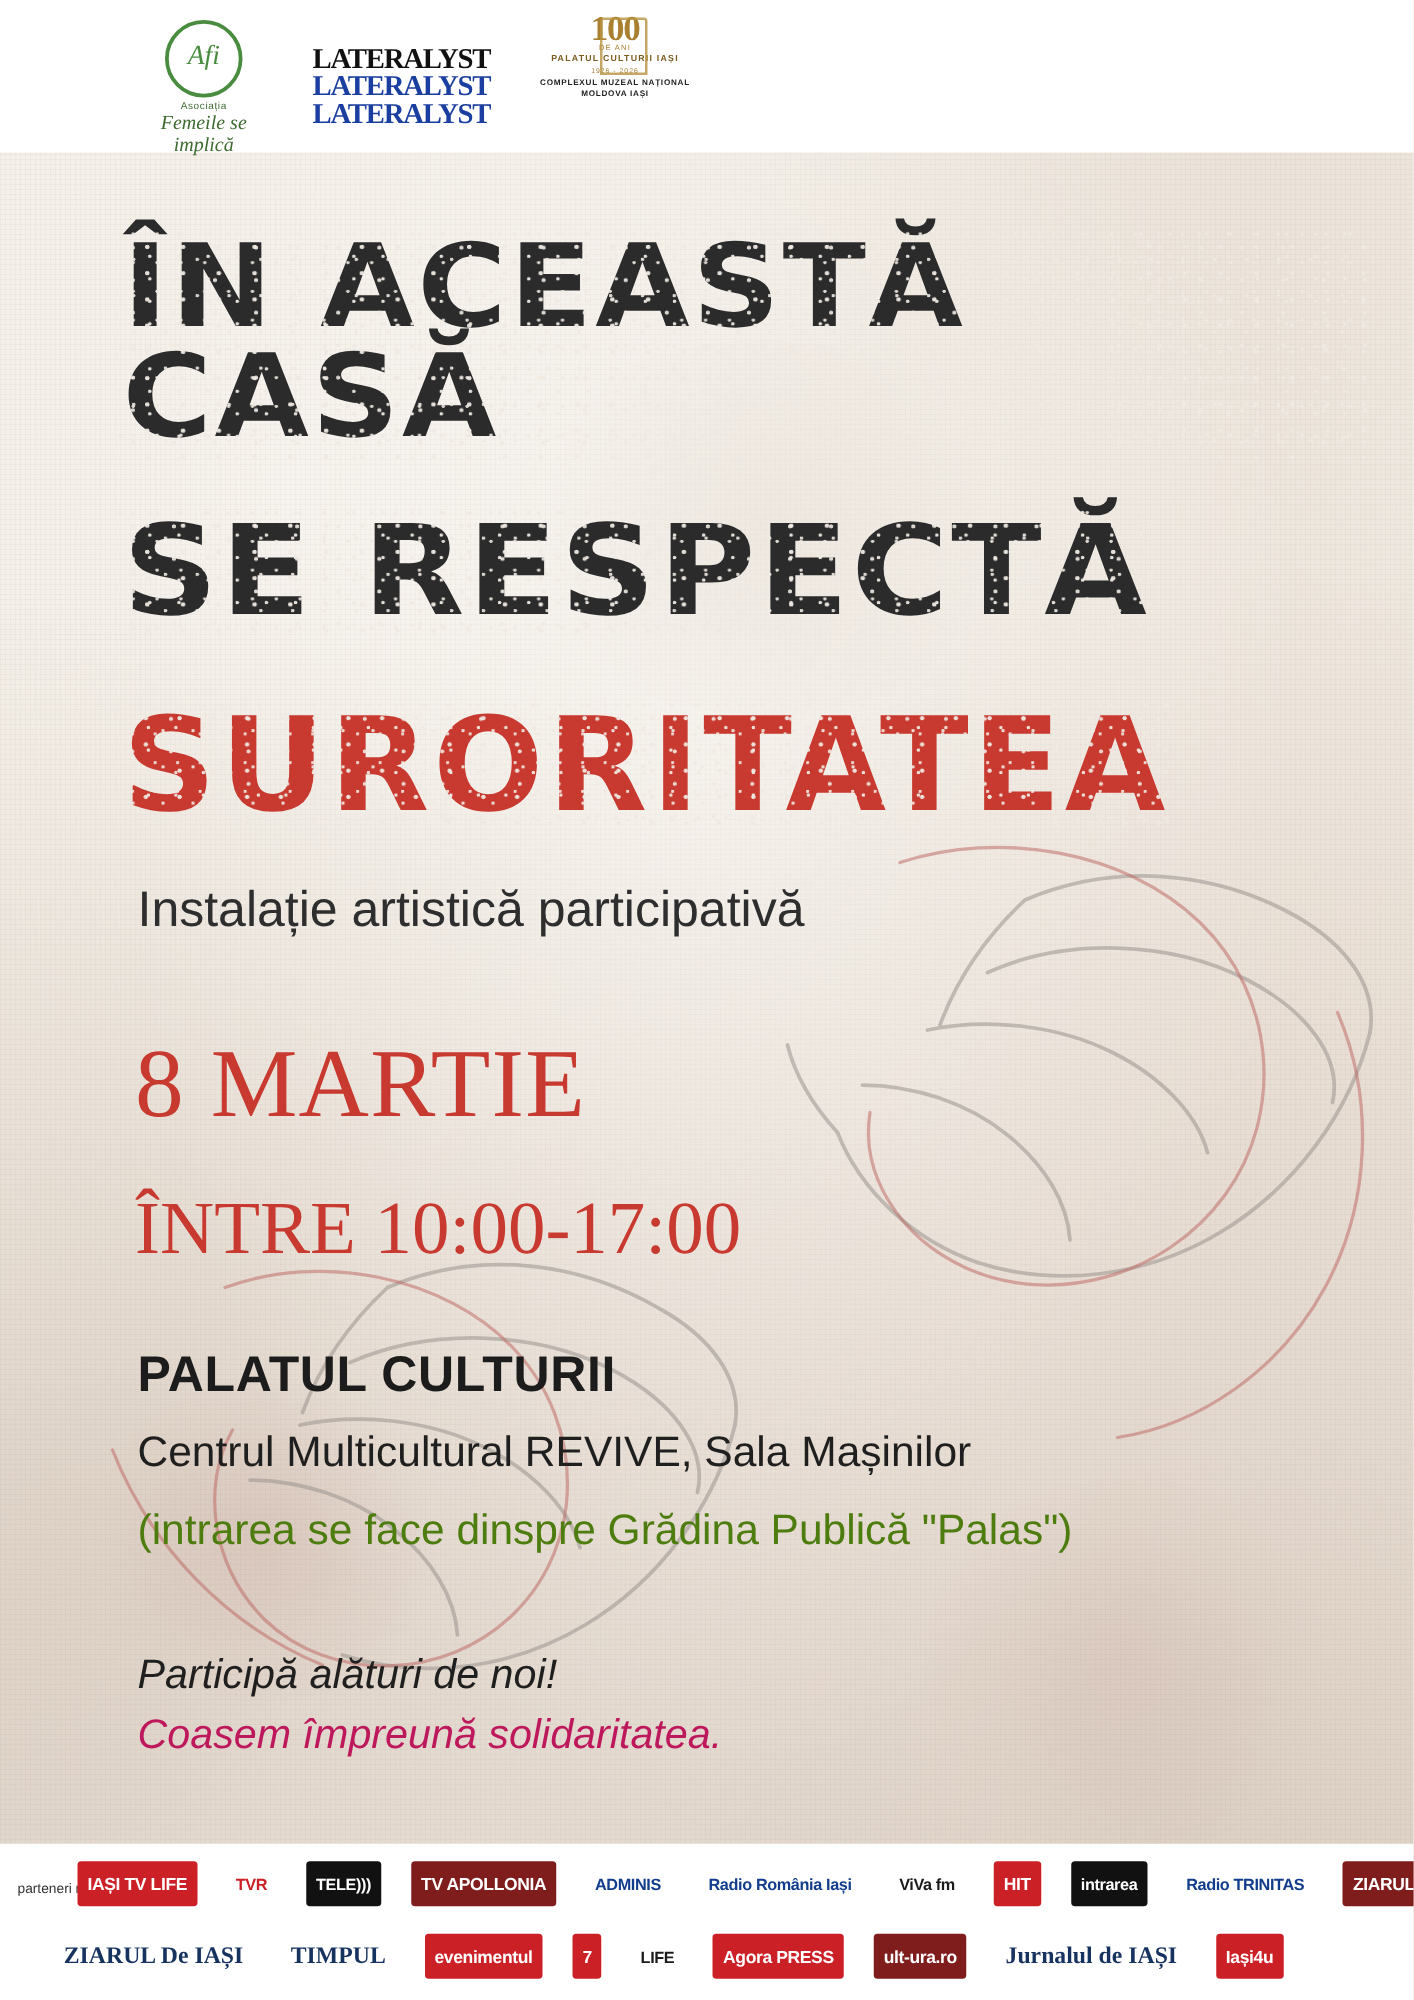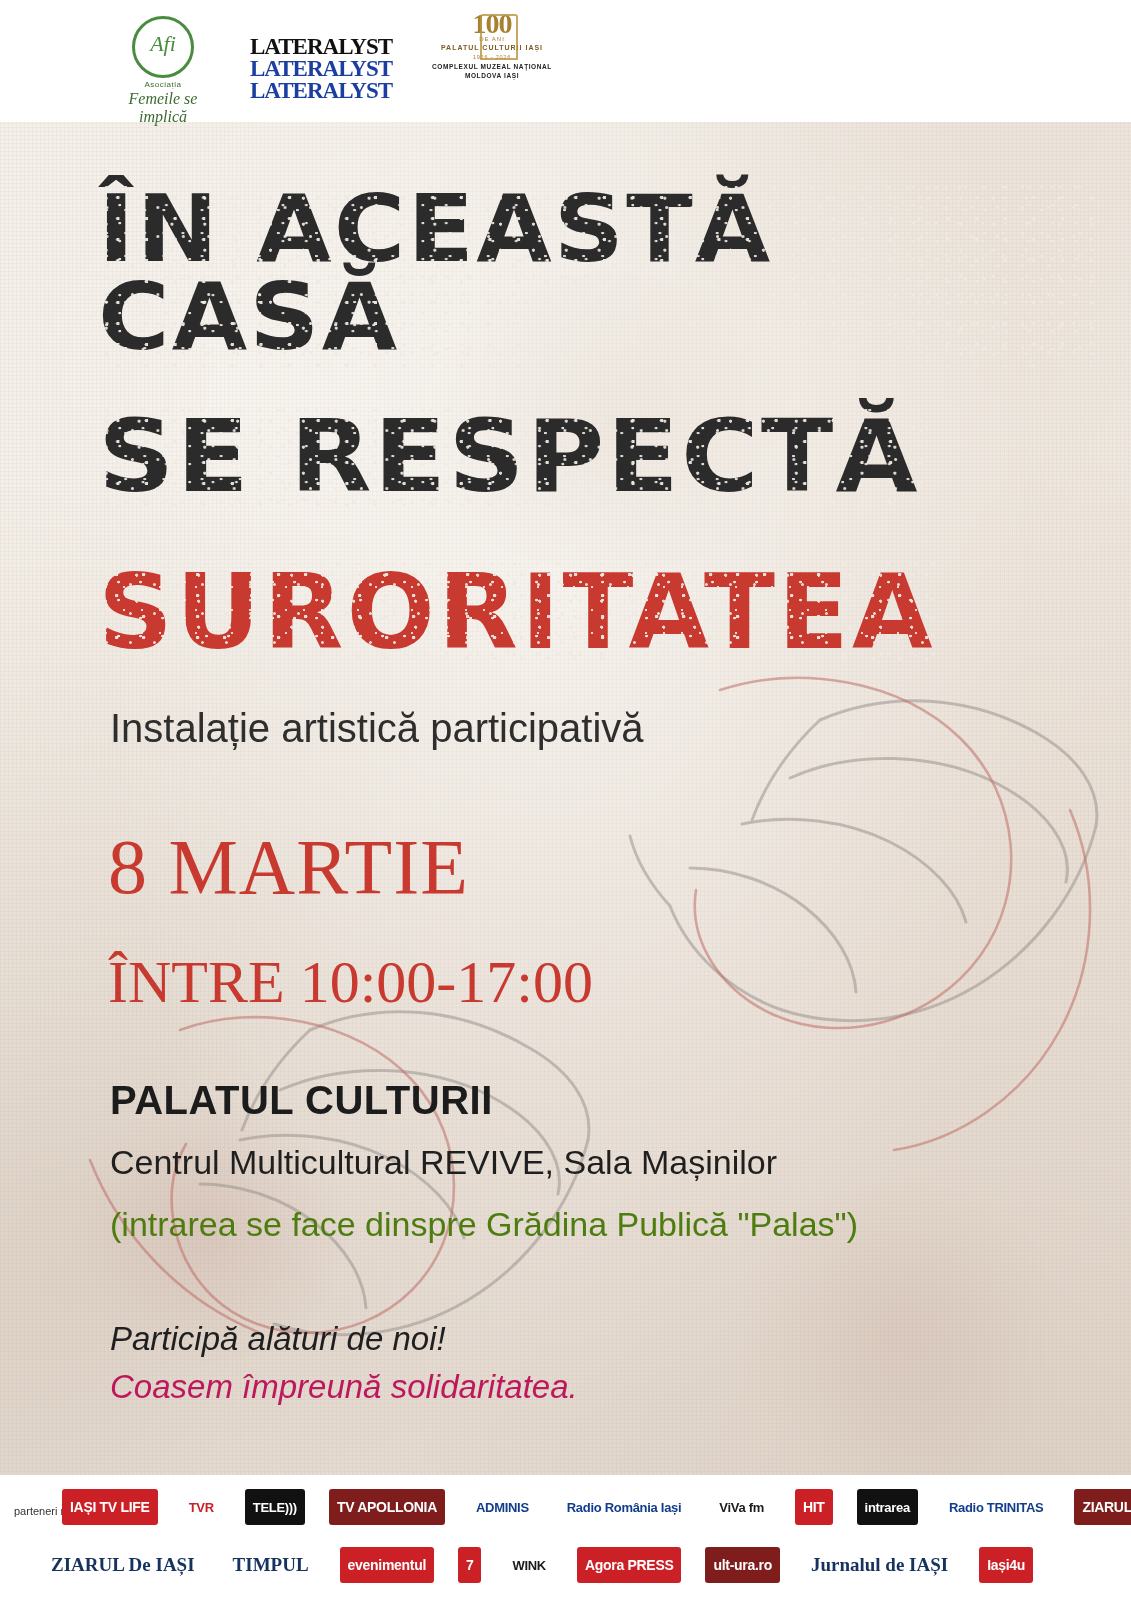--- a/index.html
+++ b/index.html
@@ -493,21 +493,21 @@
         <div class="chip boxred">HIT</div>
         <div class="chip boxdark">intrarea</div>
         <div class="chip blue">Radio TRINITAS</div>
         <div class="chip boxblue">ZIARUL LUMINA</div>
       </div>
     <div class="logo-row r2">
         <div class="chip serif">ZIARUL De IAȘI</div>
         <div class="chip serif">TIMPUL</div>
         <div class="chip boxred">evenimentul</div>
         <div class="chip boxred">7</div>
-        <div class="chip dark">WINK</div>
+        <div class="chip dark">LIFE</div>
         <div class="chip boxred">Agora PRESS</div>
         <div class="chip boxblue">ult-ura.ro</div>
         <div class="chip serif">Jurnalul de IAȘI</div>
         <div class="chip boxred">Iași4u</div>
       </div>
   </div>
 
 </div>
 
 </body></html>

